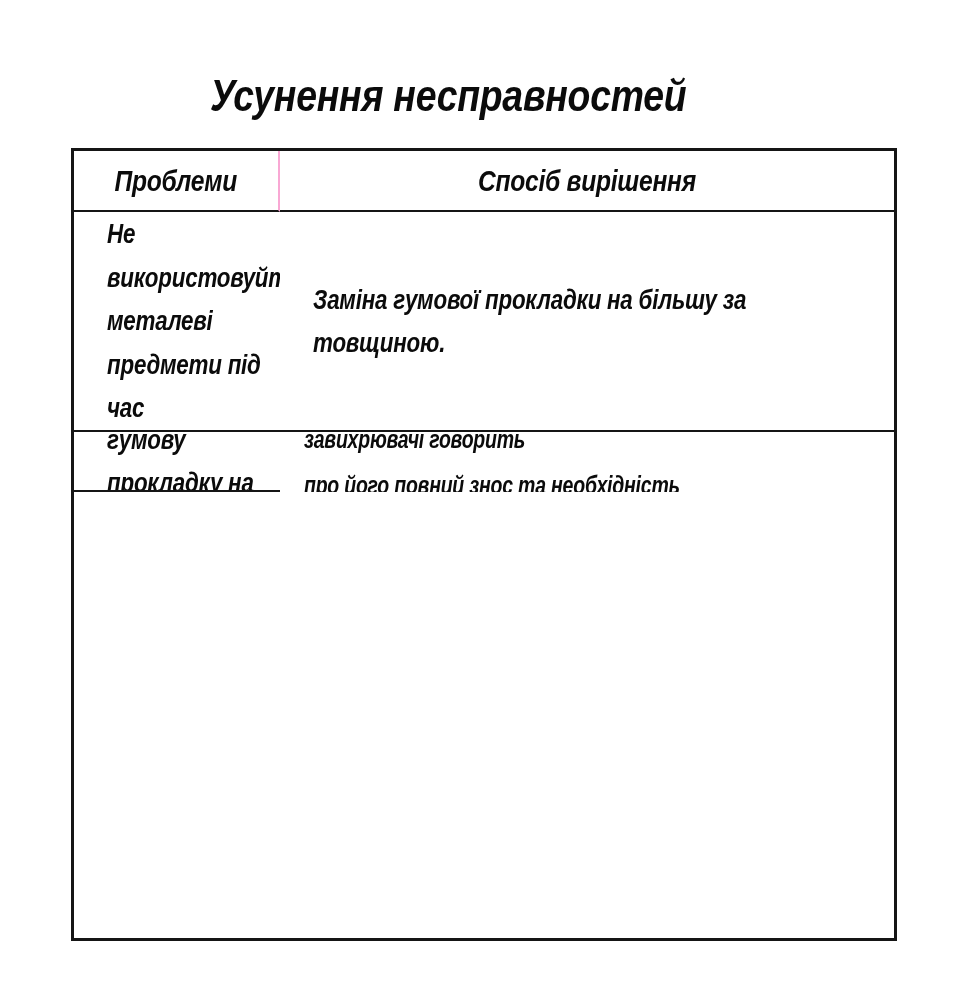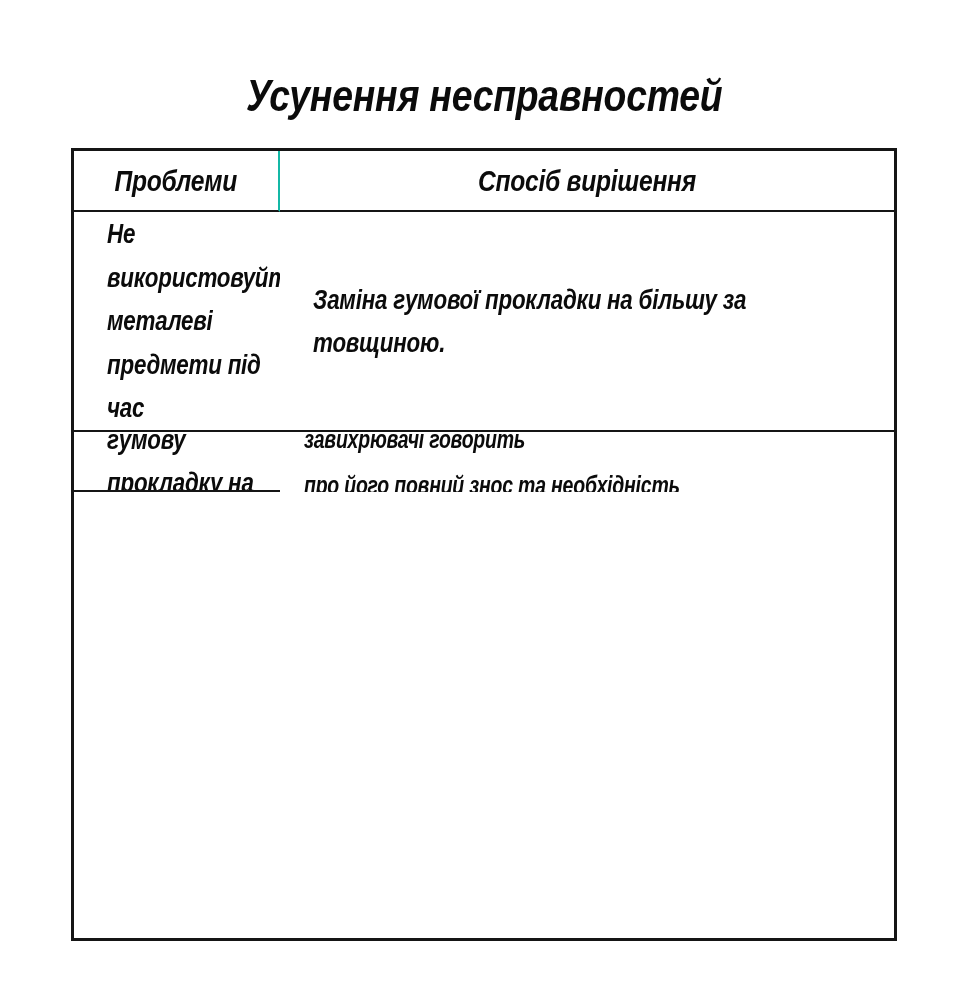--- a/index.html
+++ b/index.html
@@ -6,21 +6,21 @@
     margin: 0;
     padding: 0;
     background: #ffffff;
     width: 968px;
     height: 1000px;
     overflow: hidden;
     font-family: "Liberation Sans", "DejaVu Sans", sans-serif;
     color: #0b0b0b;
   }
   .page {
-    width: 968px;
+    width: 896px;
     height: 1000px;
     background: #ffffff;
     position: relative;
   }
   .doc-title {
     margin: 0;
     padding-top: 72px;
     text-align: center;
     font-size: 44px;
     font-weight: bold;
@@ -48,21 +48,21 @@
     grid-template-rows: 61px 220px 60px 341px 1fr;
     background: #ffffff;
   }
   .cell {
     box-sizing: border-box;
     display: flex;
     align-items: center;
     overflow: hidden;
   }
   .cell.hb { border-bottom: 2px solid #151515; }
-  .cell.vr { border-right: 2px solid #14b8a6; }
+  .cell.vr { border-right: 2px solid #f9a8d4; }
   .cell.center { justify-content: center; }
   .txt {
     white-space: pre-line;
     font-weight: bold;
     font-style: italic;
     letter-spacing: -0.3px;
   }
   
   .s80  { transform: scaleX(0.80); transform-origin: 50% 50%; }
   .s80L { transform: scaleX(0.80); transform-origin: 0 50%; }

